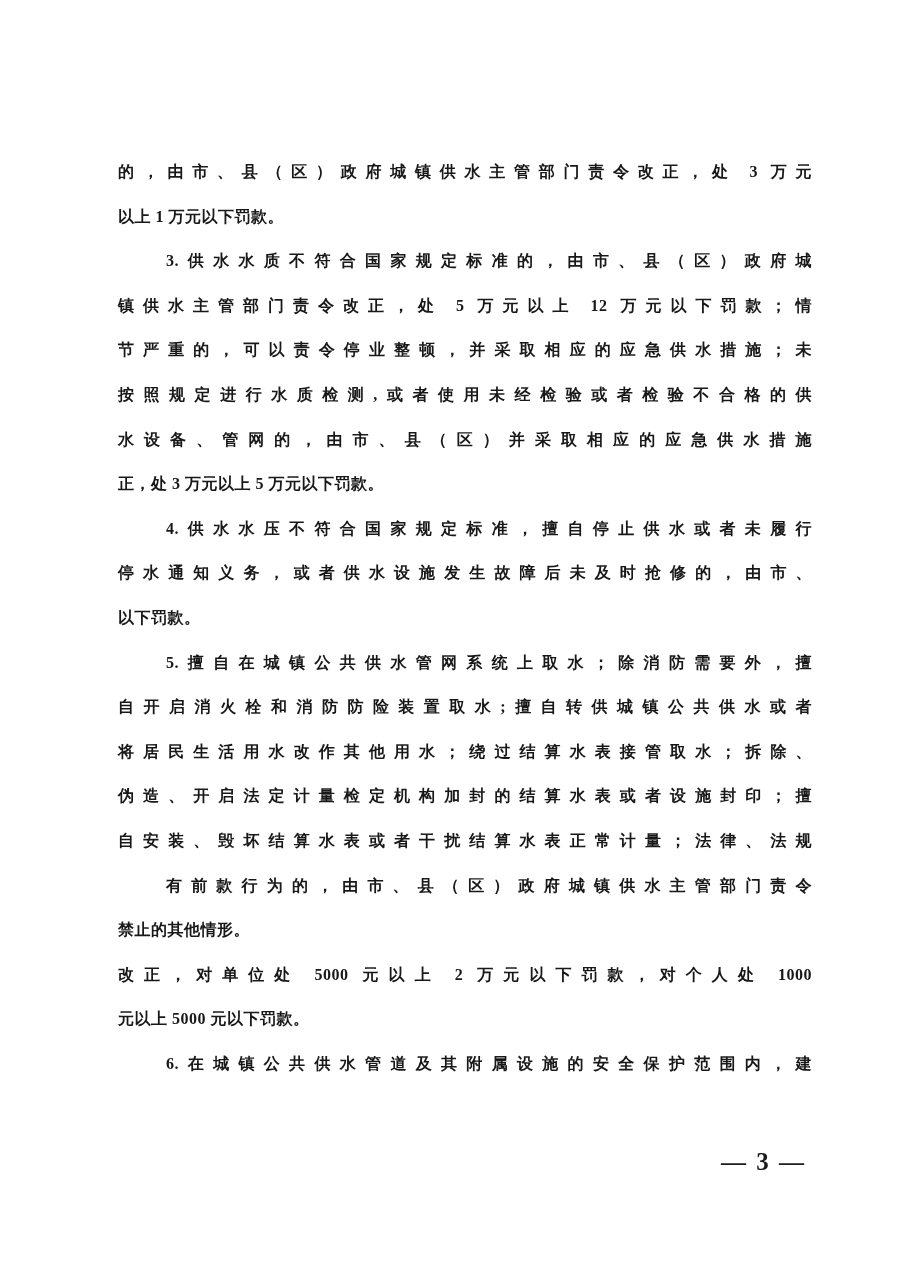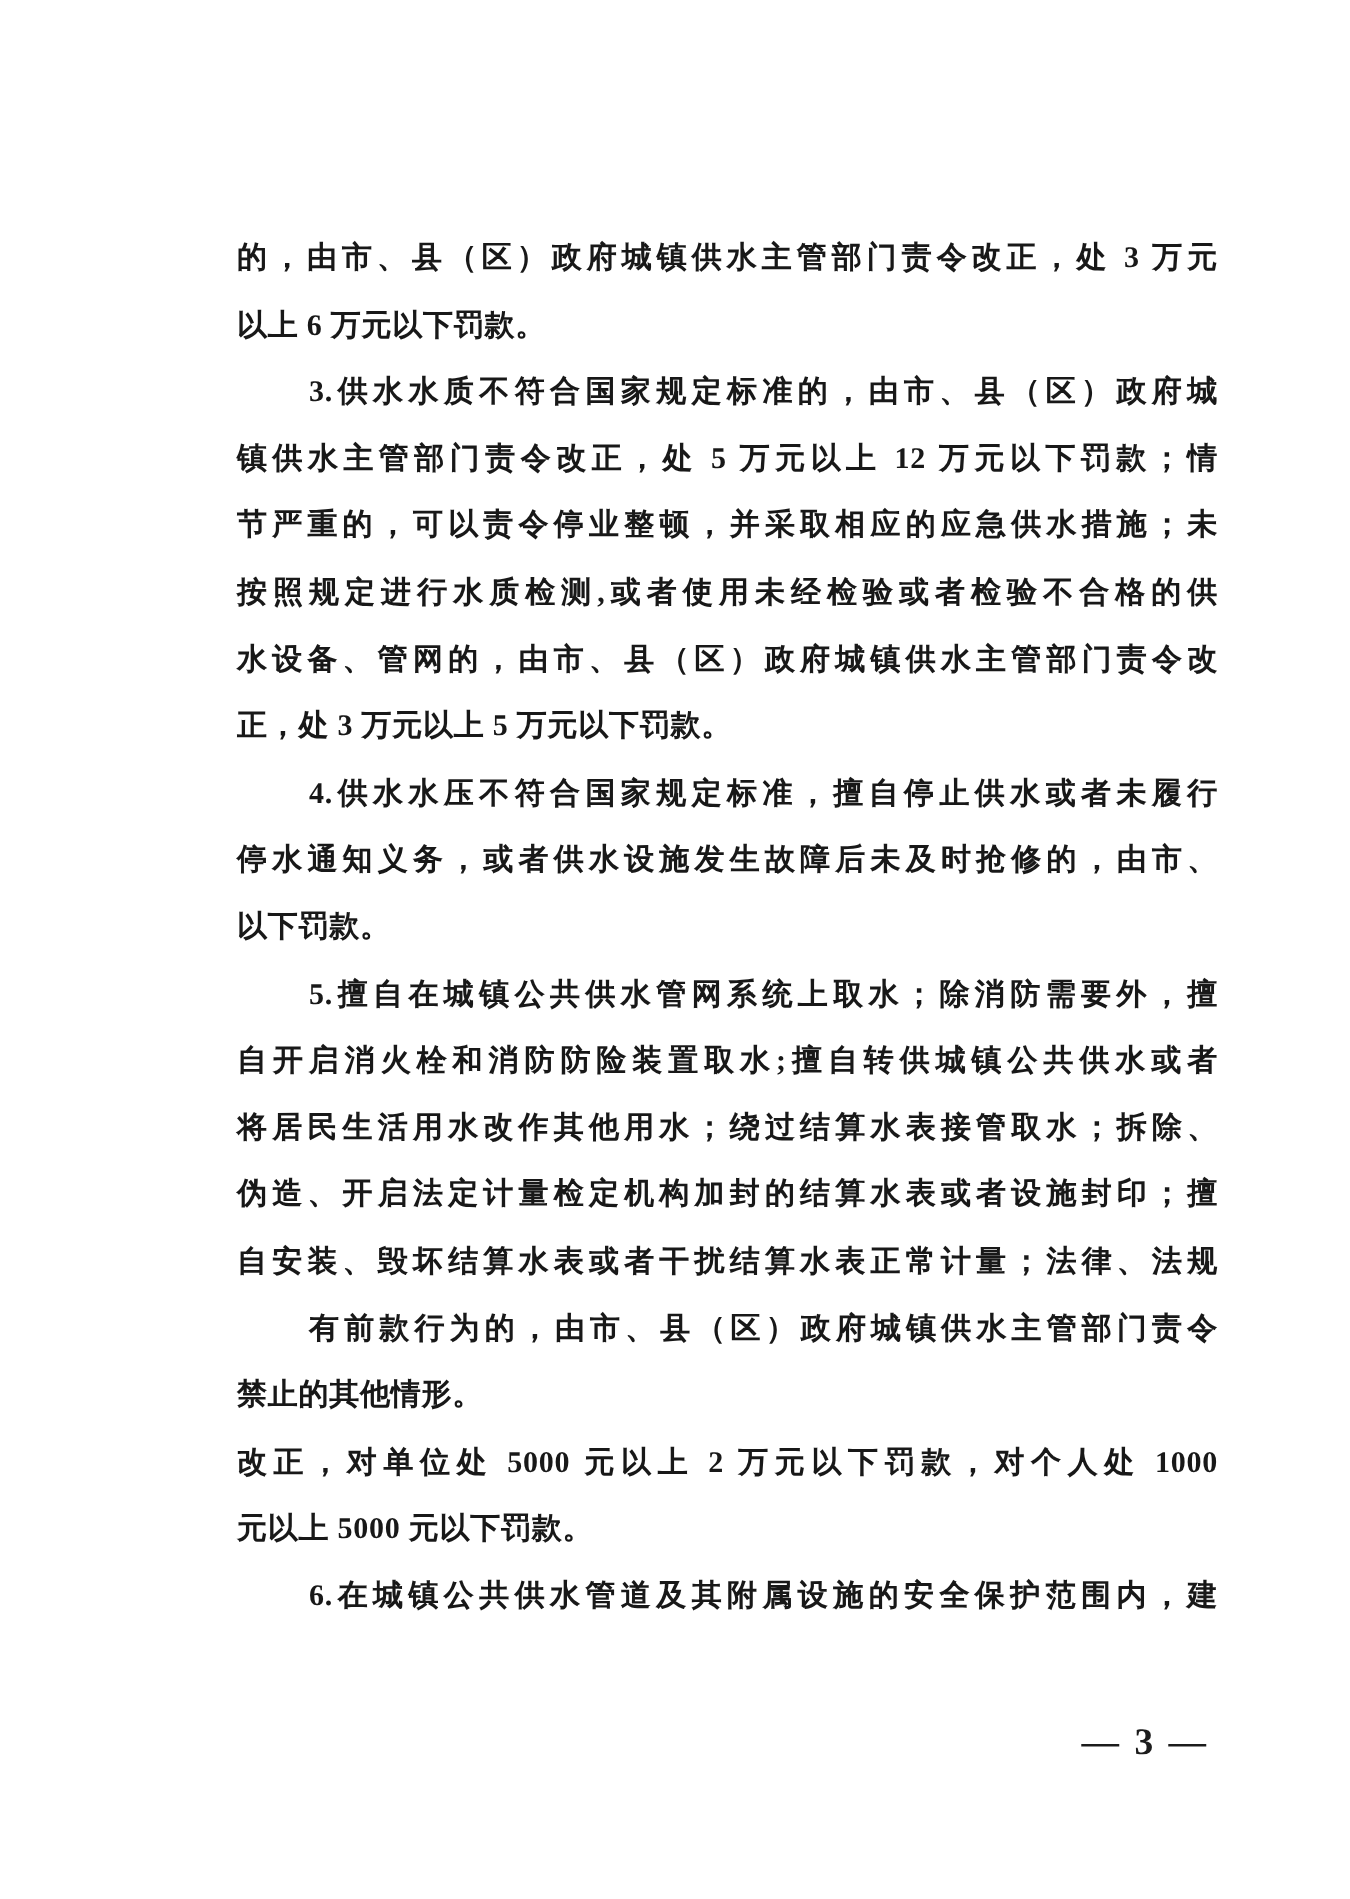--- a/index.html
+++ b/index.html
@@ -18,26 +18,25 @@
   }
   .textblock {
     position: absolute;
     left: 118px;
     top: 150px;
     width: 694px;
   }
   .line {
     height: 44.6px;
     line-height: 44.6px;
-    font-size: 20px;
+    font-size: 16px;
     font-weight: 600;
     white-space: nowrap;
     text-align: left;
     letter-spacing: 0.5px;
-    margin-left: 40px;
   }
   .line.fill {
     white-space: normal;
     text-align: justify;
     text-align-last: justify;
     text-justify: inter-character;
   }
   .line.indent {
     text-indent: 48px;
   }
@@ -50,26 +49,26 @@
     letter-spacing: 2px;
     color: #1c1c1c;
   }
 </style>
 </head>
 <body>
 
 <div class="page">
   <div class="textblock" id="textblock">
       <div class="line fill">的，由市、县（区）政府城镇供水主管部门责令改正，处 3 万元</div>
-      <div class="line">以上 6 万元以下罚款。</div>
+      <div class="line">以上 1 万元以下罚款。</div>
       <div class="line fill indent">3.供水水质不符合国家规定标准的，由市、县（区）政府城</div>
       <div class="line fill">镇供水主管部门责令改正，处 5 万元以上 12 万元以下罚款；情</div>
       <div class="line fill">节严重的，可以责令停业整顿，并采取相应的应急供水措施；未</div>
       <div class="line fill">按照规定进行水质检测,或者使用未经检验或者检验不合格的供</div>
-      <div class="line fill">水设备、管网的，由市、县（区）政府城镇供水主管部门责令改</div>
+      <div class="line fill">水设备、管网的，由市、县（区）并采取相应的应急供水措施</div>
       <div class="line">正，处 3 万元以上 5 万元以下罚款。</div>
       <div class="line fill indent">4.供水水压不符合国家规定标准，擅自停止供水或者未履行</div>
       <div class="line fill">停水通知义务，或者供水设施发生故障后未及时抢修的，由市、</div>
       <div class="line">以下罚款。</div>
       <div class="line fill indent">5.擅自在城镇公共供水管网系统上取水；除消防需要外，擅</div>
       <div class="line fill">自开启消火栓和消防防险装置取水;擅自转供城镇公共供水或者</div>
       <div class="line fill">将居民生活用水改作其他用水；绕过结算水表接管取水；拆除、</div>
       <div class="line fill">伪造、开启法定计量检定机构加封的结算水表或者设施封印；擅</div>
       <div class="line fill">自安装、毁坏结算水表或者干扰结算水表正常计量；法律、法规</div>
       <div class="line fill indent">有前款行为的，由市、县（区）政府城镇供水主管部门责令</div>

